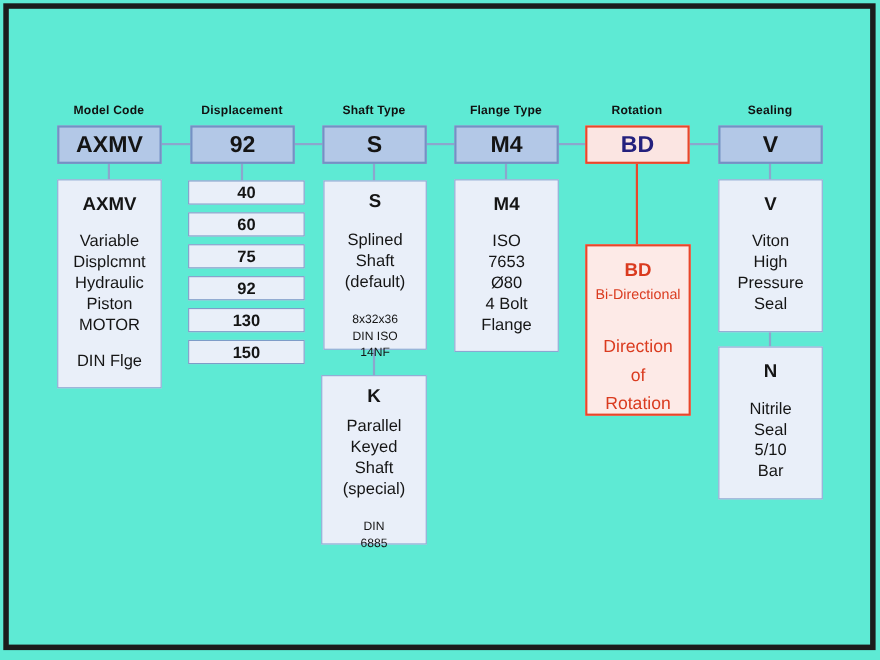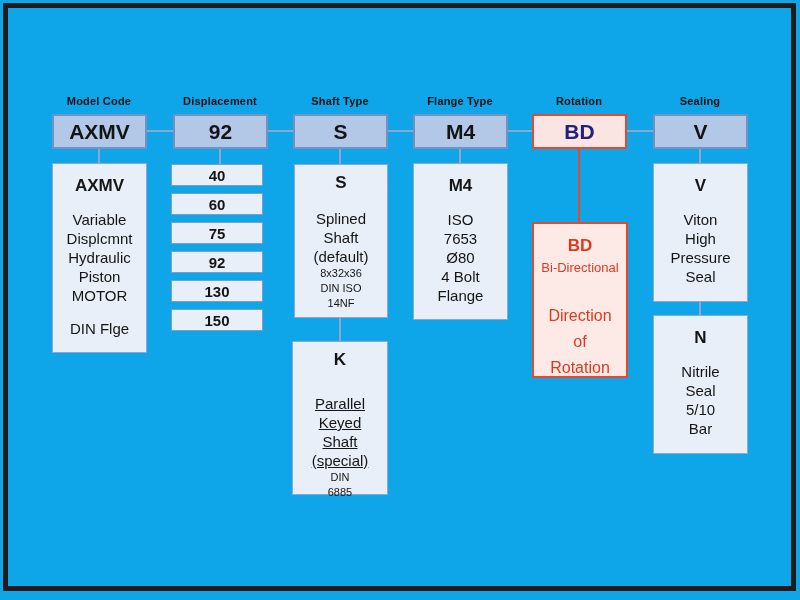--- a/index.html
+++ b/index.html
@@ -1,17 +1,17 @@
 <!DOCTYPE html>
 <html><head>
 <meta charset="utf-8">
 <title>Model Code Diagram</title>
 <style>
   html,body { margin:0; padding:0; background:#ffffff; font-family:"Liberation Sans", sans-serif; }
-  .canvas { position:relative; width:800px; height:600px; background:#0ea5e9; overflow:hidden; }
+  .canvas { position:relative; width:800px; height:600px; background:#5eead4; overflow:hidden; }
   .frame { position:absolute; left:3px; top:3px; width:783px; height:578px; border:5px solid #1c1c1c; }
 
   .hdr { position:absolute; top:95px; width:96px; text-align:center;
          font-size:11px; font-weight:bold; color:#111; letter-spacing:0.2px; }
 
   .hline { position:absolute; top:130px; left:99px; width:602px; height:2px; background:#8ca6cd; }
   .vline { position:absolute; width:2px; background:#8ca6cd; }
   .vline.red { background:#e8472b; }
 
   .code { position:absolute; top:114px; width:95px; height:35px; box-sizing:border-box;
@@ -21,26 +21,26 @@
   .code.red { background:#fbe5e2; border-color:#e8472b; color:#24207d; }
 
   .detail { position:absolute; box-sizing:border-box; background:#e9eff9;
             border:1.5px solid #8ba7d2; text-align:center; color:#151515; }
   .detail.red { background:#fdeae7; border:2px solid #e8472b; color:#da3b1f; }
 
   .d-title { font-size:17px; font-weight:bold; margin-top:12px; }
   .d-title.tight { margin-top:8px; }
   .d-body  { font-size:15px; line-height:19px; margin-top:14px; white-space:pre-line; }
   .d-note  { font-size:15px; margin-top:15px; }
-  .d-small { font-size:11px; line-height:15px; margin-top:0; white-space:pre-line; }
+  .d-small { font-size:11px; line-height:15px; margin-top:18px; white-space:pre-line; }
   .d-sub   { font-size:13px; margin-top:4px; }
   .d-rot   { font-size:16px; line-height:26px; margin-top:28px; white-space:pre-line; }
 
   .opts { position:absolute; left:171px; top:164px; width:94px; }
-  .opt  { box-sizing:border-box; width:92px; height:22px; margin-bottom:7px;
+  .opt  { box-sizing:border-box; width:106px; height:22px; margin-bottom:7px;
           background:#e9eff9; border:1.5px solid #7e9cc8;
           display:flex; align-items:center; justify-content:center;
           font-size:15px; font-weight:bold; color:#141414; }
 </style>
 </head>
 <body>
 
 <div class="canvas">
   <div class="frame"></div>
 
@@ -91,21 +91,21 @@
     <div class="d-title tight">S</div>
     <div class="d-body" style="margin-top:16px;">Splined
 Shaft
 (default)</div>
     <div class="d-small">8x32x36
 DIN ISO
 14NF</div>
   </div>
   <div class="detail" style="left:292px; top:341px; width:96px; height:154px;">
     <div class="d-title tight">K</div>
-    <div class="d-body" style="margin-top:24px;text-decoration:underline;">Parallel
+    <div class="d-body" style="margin-top:8px;">Parallel
 Keyed
 Shaft
 (special)</div>
     <div class="d-small">DIN
 6885</div>
   </div>
 
   <div class="detail" style="left:413px; top:163px; width:95px; height:157px;">
     <div class="d-title">M4</div>
     <div class="d-body">ISO

